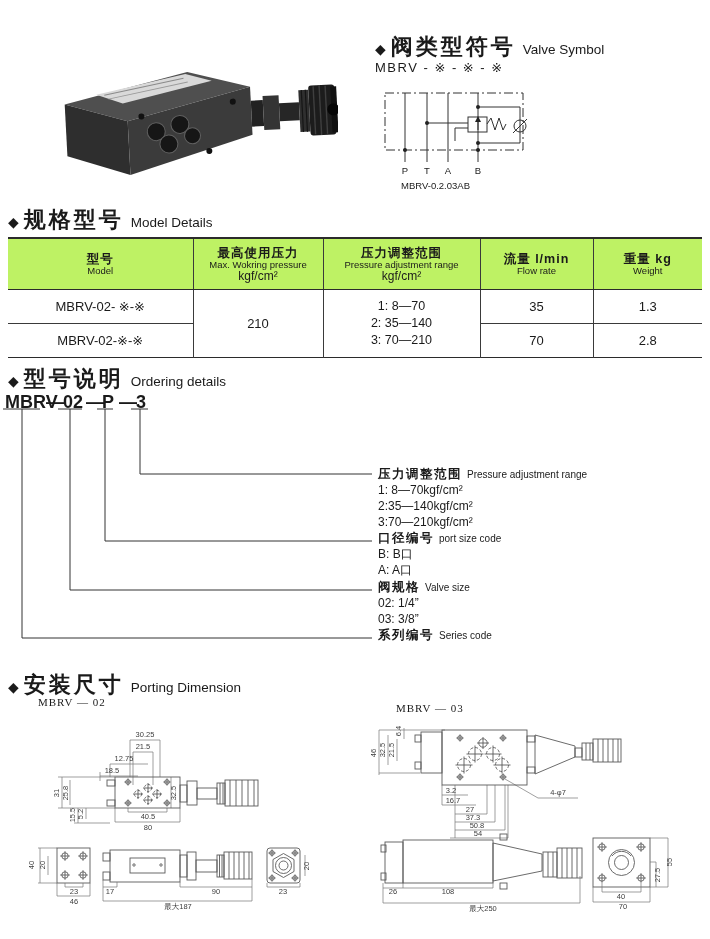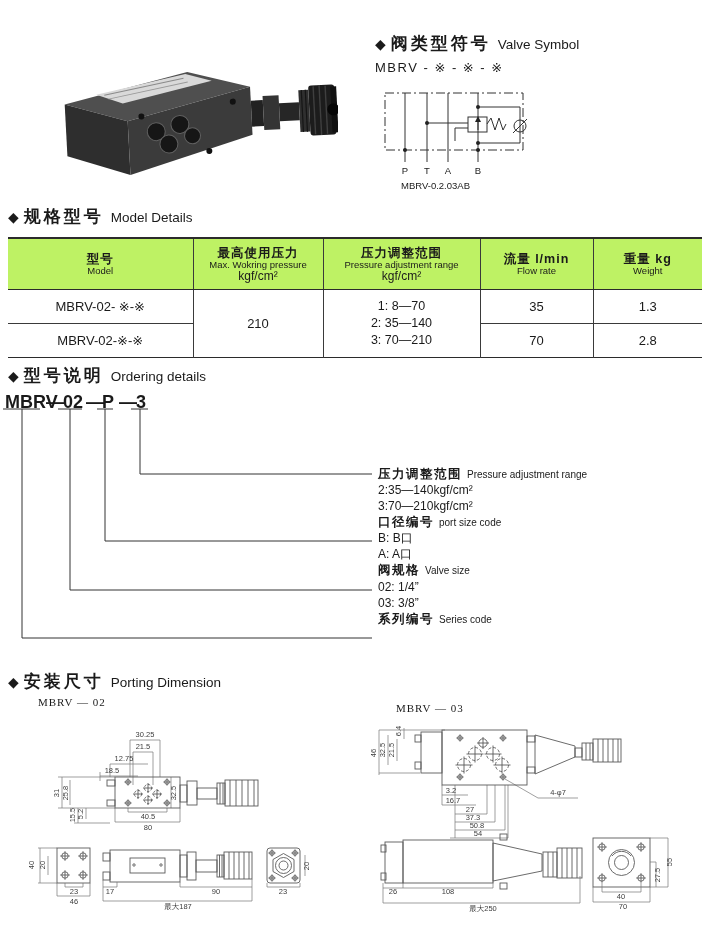--- a/index.html
+++ b/index.html
@@ -2,21 +2,21 @@
 <html><head>
 <meta charset="utf-8">
 <style>
   html,body{margin:0;padding:0;background:#fff;}
   .page{position:relative;width:710px;height:939px;background:#ffffff;overflow:hidden;
         font-family:"Liberation Sans","DejaVu Sans",sans-serif;color:#1a1a1a;}
   .abs{position:absolute;}
   
   .sec-title{position:absolute;display:flex;align-items:baseline;white-space:nowrap;}
   .sec-title .dia{font-size:14px;margin-right:5px;}
-  .sec-title .zh{font-size:17px;font-weight:bold;letter-spacing:3px;margin-right:7px;}
+  .sec-title .zh{font-size:22px;font-weight:bold;letter-spacing:3px;margin-right:7px;}
   .sec-title .en{font-size:13.5px;}
   
   .sym-code{position:absolute;left:375px;top:60px;font-size:13px;letter-spacing:1.5px;}
   
   .mtable{position:absolute;left:8px;top:237px;width:694px;border-collapse:collapse;
           text-align:center;border-top:2.2px solid #2b2b2b;border-bottom:1.6px solid #2b2b2b;}
   .mtable th{background:#bef264;height:46px;padding:2px 2px;border-bottom:1.4px solid #2b2b2b;vertical-align:middle;}
   .mtable th:not(:first-child),.mtable td:not(:first-child){border-left:1px solid #3a3a3a;}
   .mtable td{height:31px;font-size:13px;vertical-align:middle;}
   .mtable td.rb{border-bottom:1px solid #3a3a3a;}
@@ -200,20 +200,21 @@
     <polyline points="105,4 105,136 372,136" class="sline"></polyline>
     <polyline points="70,4 70,185 372,185" class="sline"></polyline>
     <polyline points="22,4 22,233 372,233" class="sline"></polyline>
   </svg>
 
   <div class="ord-labels">
     <div class="ol">
       <span class="olzh">压力调整范围</span>
       <span class="olen">Pressure adjustment range</span>
     </div>
+    <div class="ol">1: 8—70kgf/cm²</div>
     <div class="ol">2:35—140kgf/cm²</div>
     <div class="ol">3:70—210kgf/cm²</div>
     <div class="ol">
       <span class="olzh">口径编号</span>
       <span class="olen">port size code</span>
     </div>
     <div class="ol">B: B口</div>
     <div class="ol">A: A口</div>
     <div class="ol">
       <span class="olzh">阀规格</span>

